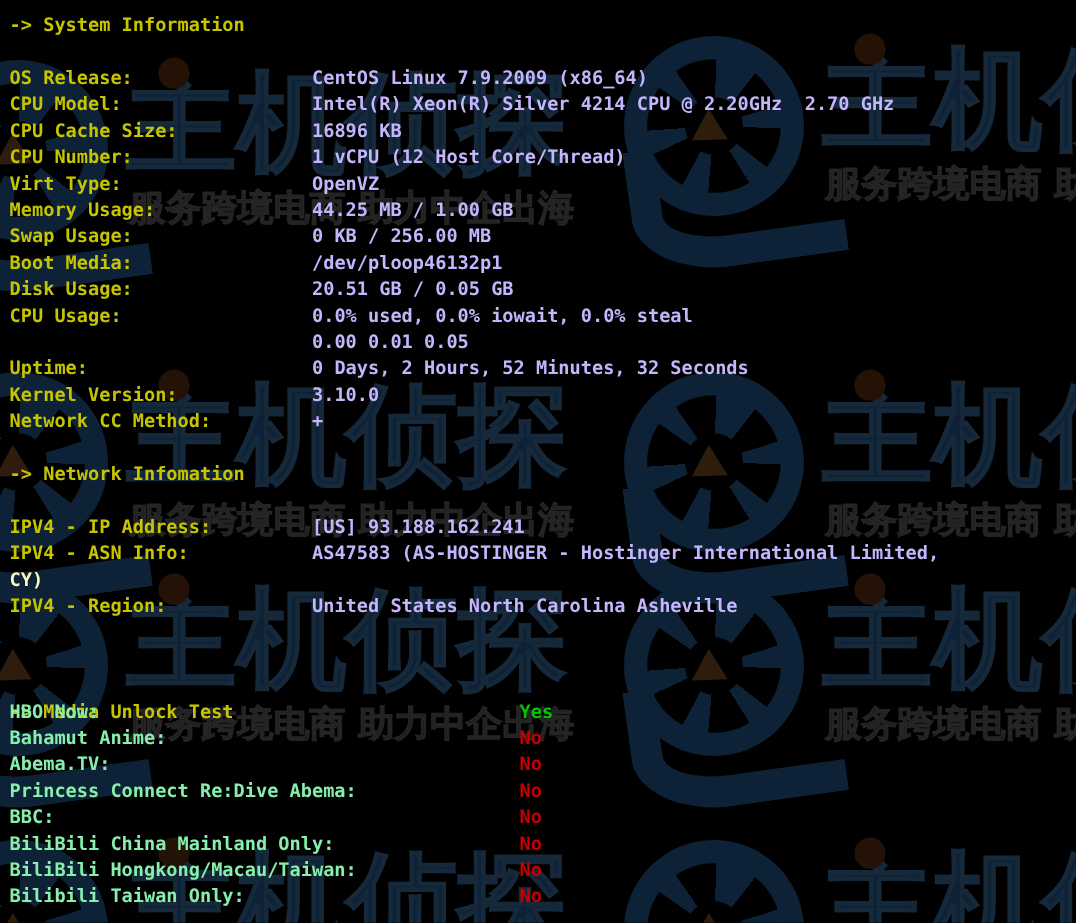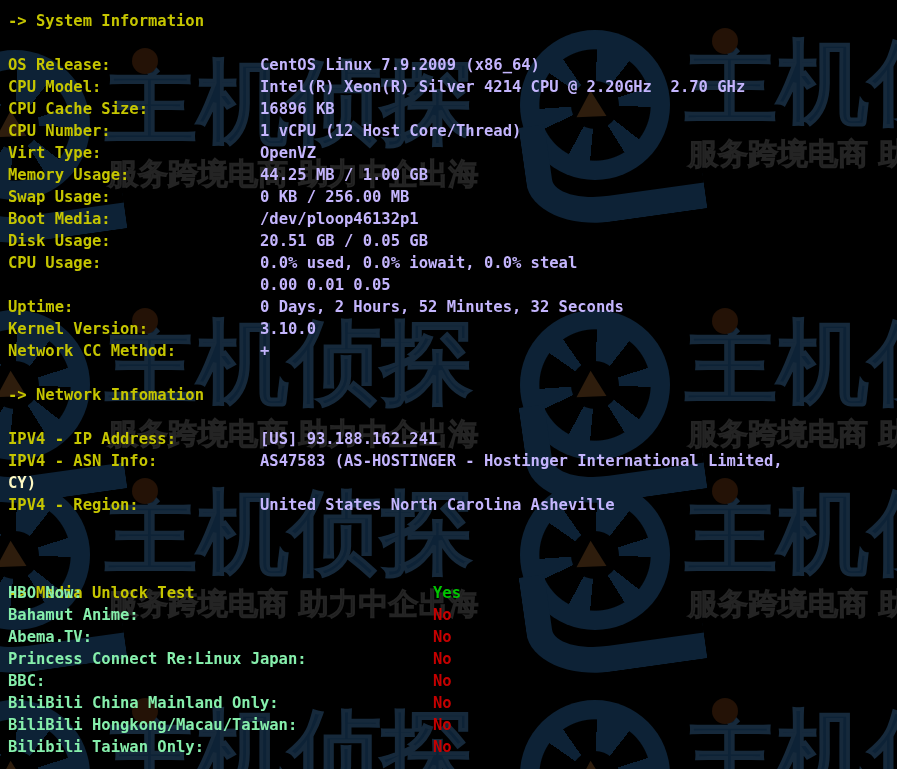--- a/index.html
+++ b/index.html
@@ -263,21 +263,21 @@
         </div>
         <div style="position: absolute; left: 0px; top: 604px; height: 22px; width: 897px;">
           <span class="mlbl">Bahamut Anime:</span>
           <span class="mval no">No</span>
         </div>
         <div style="position: absolute; left: 0px; top: 626px; height: 22px; width: 897px;">
           <span class="mlbl">Abema.TV:</span>
           <span class="mval no">No</span>
         </div>
         <div style="position: absolute; left: 0px; top: 648px; height: 22px; width: 897px;">
-          <span class="mlbl">Princess Connect Re:Linux Japan:</span>
+          <span class="mlbl">Princess Connect Re:Dive Abema:</span>
           <span class="mval no">No</span>
         </div>
         <div style="position: absolute; left: 0px; top: 670px; height: 22px; width: 897px;">
           <span class="mlbl">BBC:</span>
           <span class="mval no">No</span>
         </div>
         <div style="position: absolute; left: 0px; top: 692px; height: 22px; width: 897px;">
           <span class="mlbl">BiliBili China Mainland Only:</span>
           <span class="mval no">No</span>
         </div>

